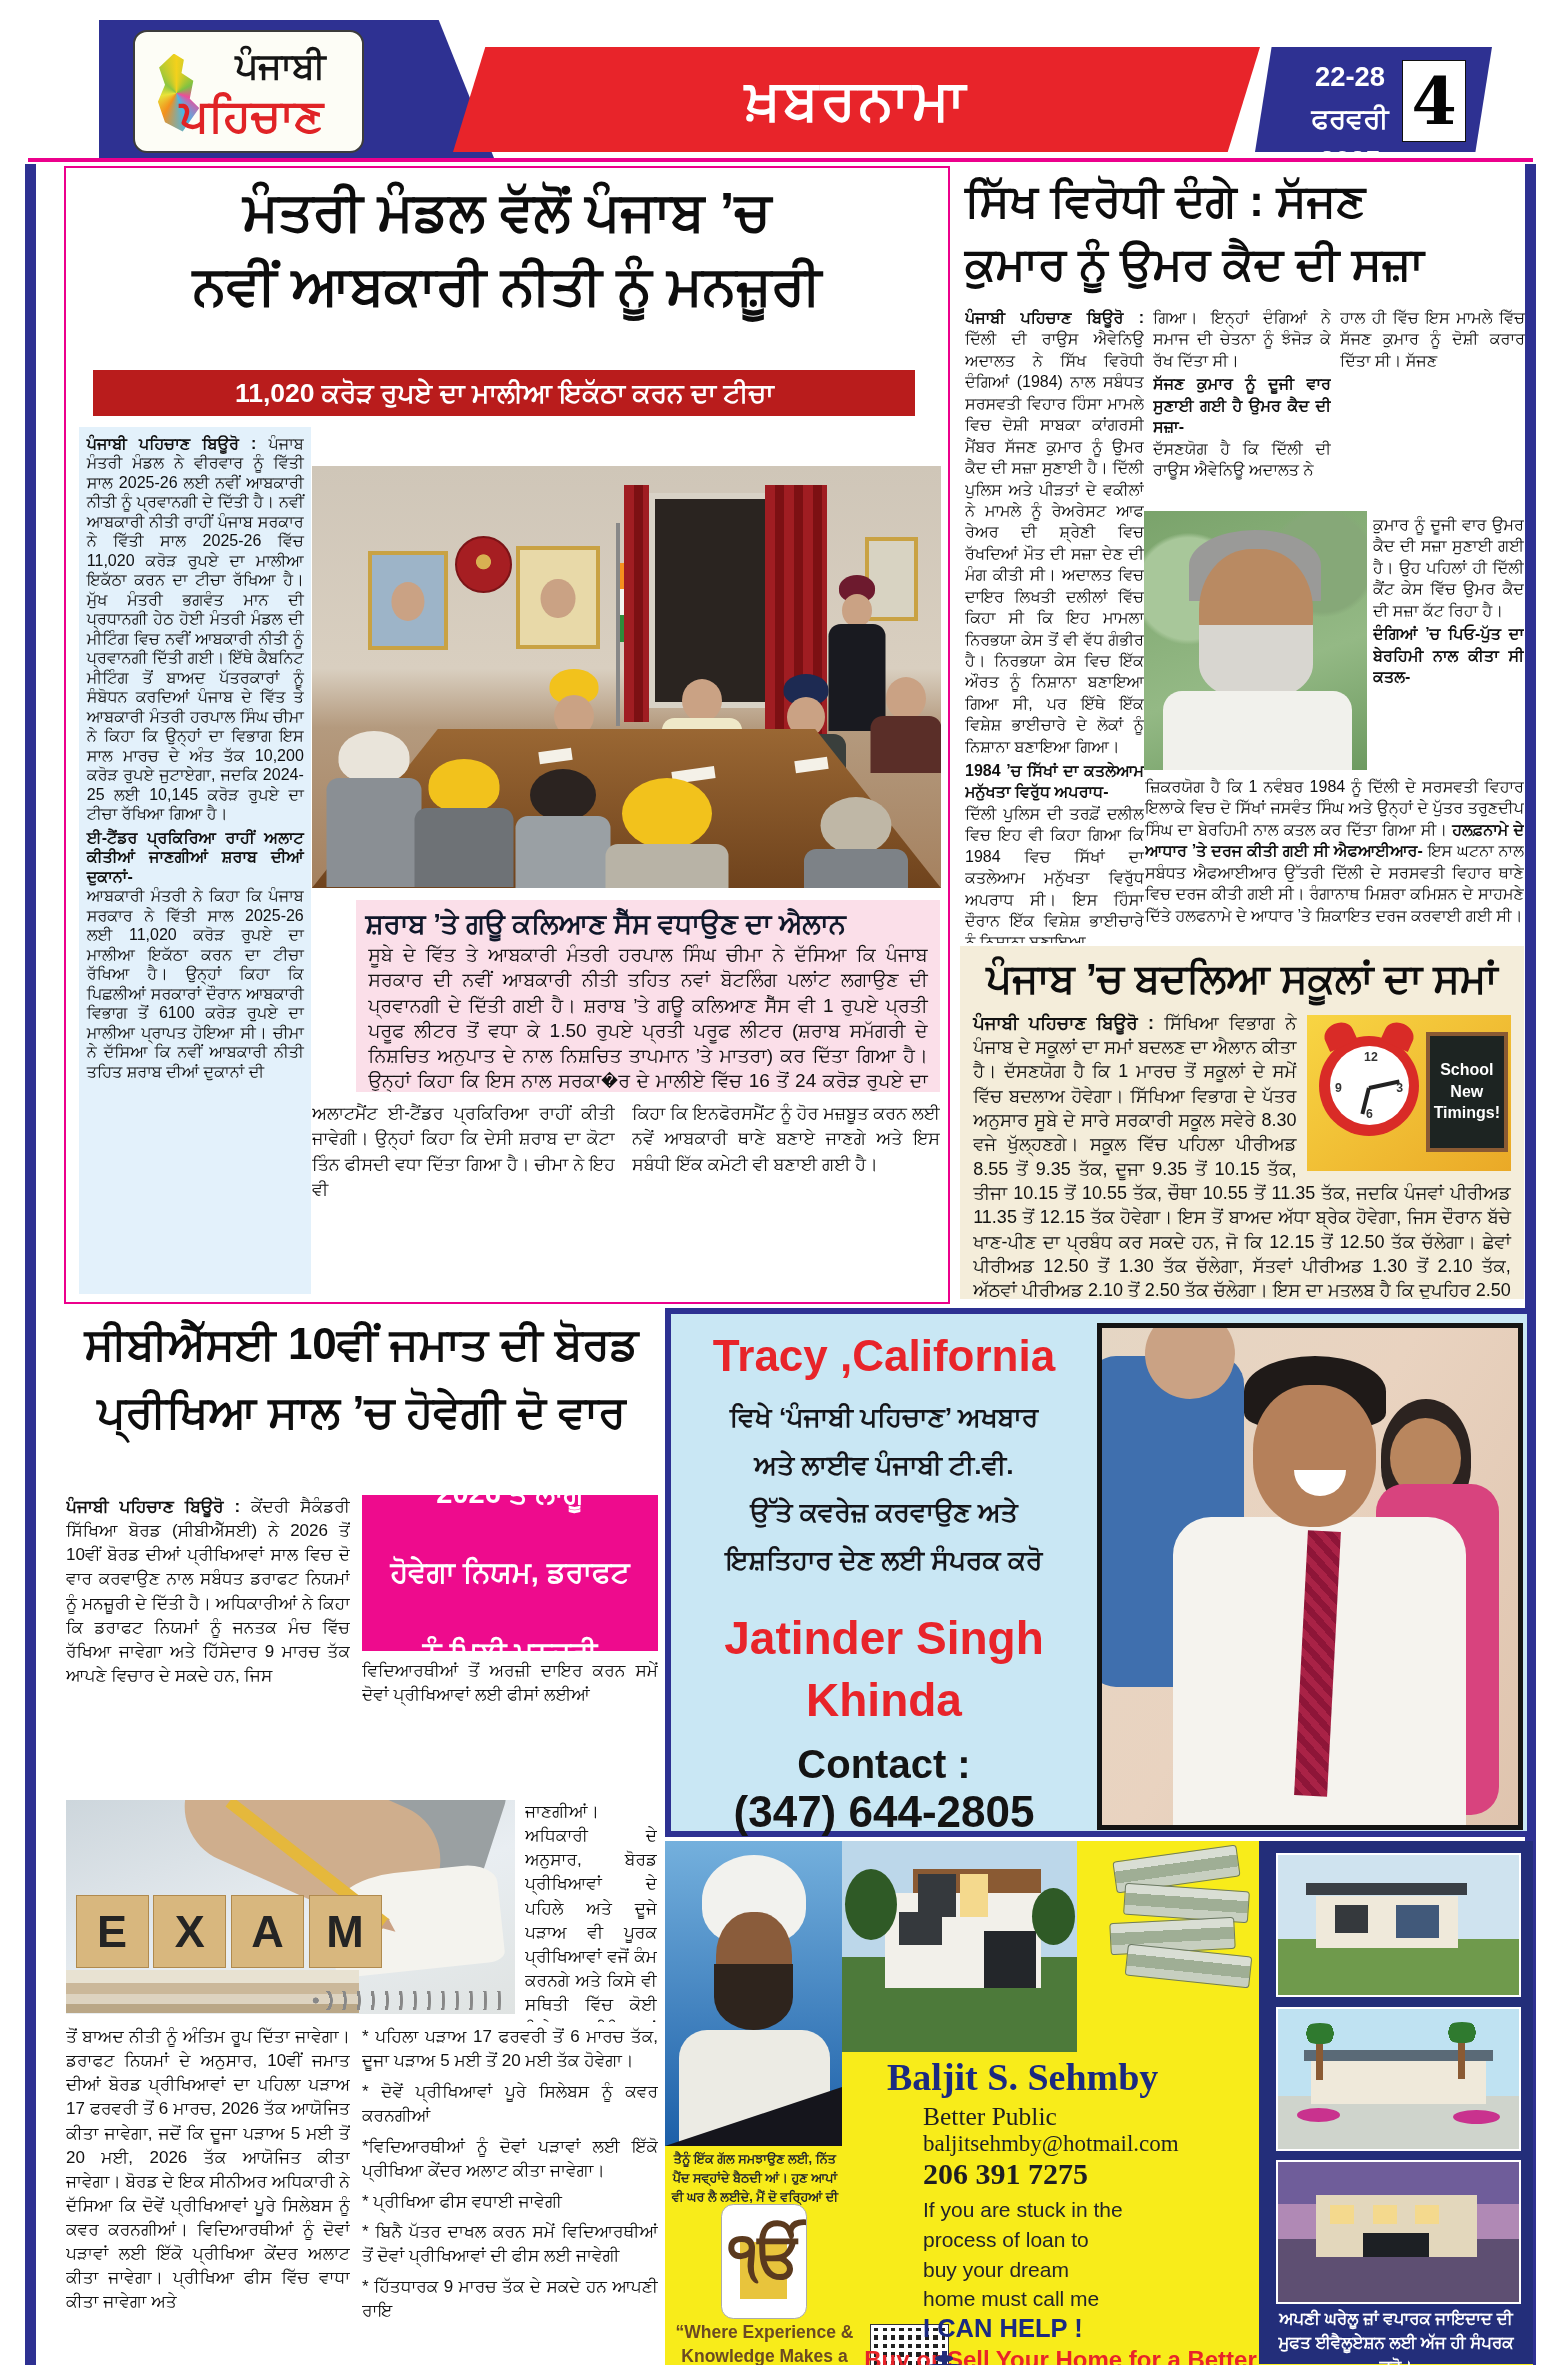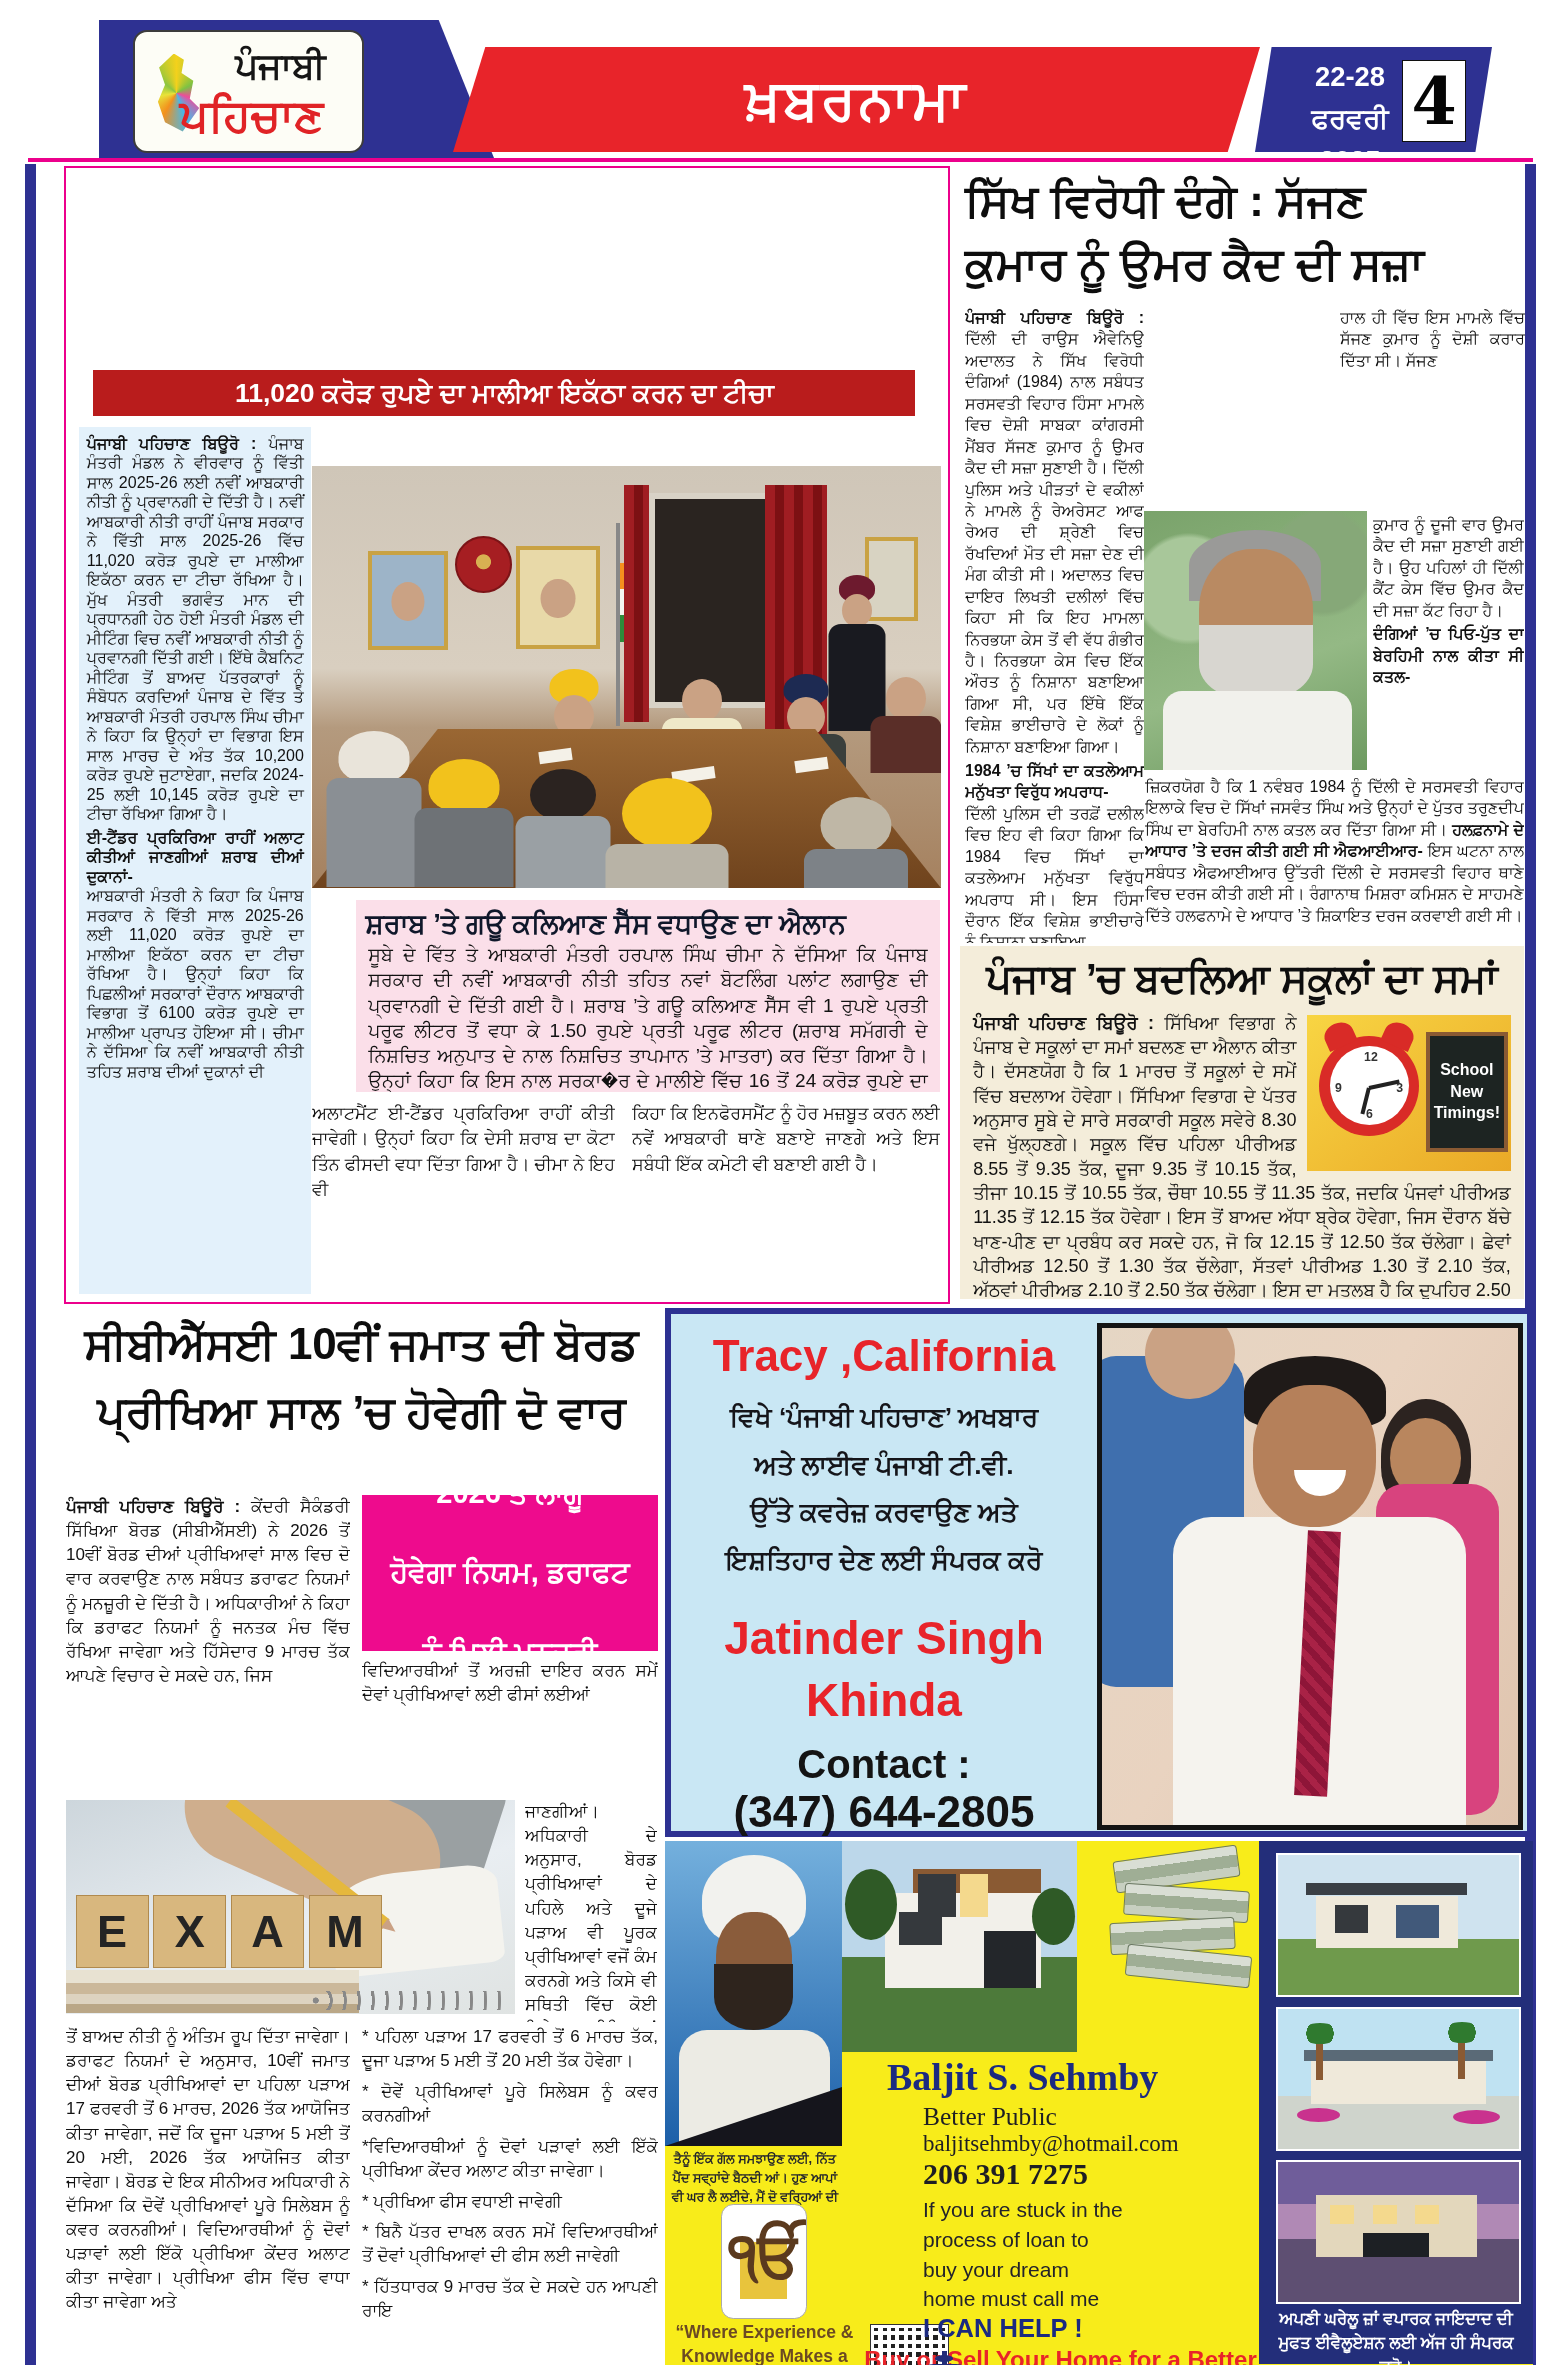--- a/index.html
+++ b/index.html
@@ -203,20 +203,24 @@
       <div>22-28 ਫਰਵਰੀ</div>
       <div>2025</div>
     </div>
   </div>
   <div class="abs pagenum-box">4</div>
   <div class="abs header-rule"></div>
   <div class="abs strip" style="left:24.6px;"></div>
   <div class="abs strip" style="left:1525px;"></div>
 
   <div class="abs excise-box">
+    <div class="ex-head">
+      <div>ਮੰਤਰੀ ਮੰਡਲ ਵੱਲੋਂ ਪੰਜਾਬ ’ਚ</div>
+      <div>ਨਵੀਂ ਆਬਕਾਰੀ ਨੀਤੀ ਨੂੰ ਮਨਜ਼ੂਰੀ</div>
+    </div>
     <div class="ex-orange">11,020 ਕਰੋੜ ਰੁਪਏ ਦਾ ਮਾਲੀਆ ਇਕੱਠਾ ਕਰਨ ਦਾ ਟੀਚਾ</div>
 
     <div class="ex-leftcol">
       <span class="byline">ਪੰਜਾਬੀ ਪਹਿਚਾਣ ਬਿਊਰੋ : </span><span>ਪੰਜਾਬ ਮੰਤਰੀ ਮੰਡਲ ਨੇ ਵੀਰਵਾਰ ਨੂੰ ਵਿੱਤੀ ਸਾਲ 2025-26 ਲਈ ਨਵੀਂ ਆਬਕਾਰੀ ਨੀਤੀ ਨੂੰ ਪ੍ਰਵਾਨਗੀ ਦੇ ਦਿੱਤੀ ਹੈ। ਨਵੀਂ ਆਬਕਾਰੀ ਨੀਤੀ ਰਾਹੀਂ ਪੰਜਾਬ ਸਰਕਾਰ ਨੇ ਵਿੱਤੀ ਸਾਲ 2025-26 ਵਿੱਚ 11,020 ਕਰੋੜ ਰੁਪਏ ਦਾ ਮਾਲੀਆ ਇਕੱਠਾ ਕਰਨ ਦਾ ਟੀਚਾ ਰੱਖਿਆ ਹੈ। ਮੁੱਖ ਮੰਤਰੀ ਭਗਵੰਤ ਮਾਨ ਦੀ ਪ੍ਰਧਾਨਗੀ ਹੇਠ ਹੋਈ ਮੰਤਰੀ ਮੰਡਲ ਦੀ ਮੀਟਿੰਗ ਵਿਚ ਨਵੀਂ ਆਬਕਾਰੀ ਨੀਤੀ ਨੂੰ ਪ੍ਰਵਾਨਗੀ ਦਿੱਤੀ ਗਈ। ਇੱਥੇ ਕੈਬਨਿਟ ਮੀਟਿੰਗ ਤੋਂ ਬਾਅਦ ਪੱਤਰਕਾਰਾਂ ਨੂੰ ਸੰਬੋਧਨ ਕਰਦਿਆਂ ਪੰਜਾਬ ਦੇ ਵਿੱਤ ਤੇ ਆਬਕਾਰੀ ਮੰਤਰੀ ਹਰਪਾਲ ਸਿੰਘ ਚੀਮਾ ਨੇ ਕਿਹਾ ਕਿ ਉਨ੍ਹਾਂ ਦਾ ਵਿਭਾਗ ਇਸ ਸਾਲ ਮਾਰਚ ਦੇ ਅੰਤ ਤੱਕ 10,200 ਕਰੋੜ ਰੁਪਏ ਜੁਟਾਏਗਾ, ਜਦਕਿ 2024-25 ਲਈ 10,145 ਕਰੋੜ ਰੁਪਏ ਦਾ ਟੀਚਾ ਰੱਖਿਆ ਗਿਆ ਹੈ।</span>
       <span class="subhead-inline">ਈ-ਟੈਂਡਰ ਪ੍ਰਕਿਰਿਆ ਰਾਹੀਂ ਅਲਾਟ ਕੀਤੀਆਂ ਜਾਣਗੀਆਂ ਸ਼ਰਾਬ ਦੀਆਂ ਦੁਕਾਨਾਂ-</span>
       <span>ਆਬਕਾਰੀ ਮੰਤਰੀ ਨੇ ਕਿਹਾ ਕਿ ਪੰਜਾਬ ਸਰਕਾਰ ਨੇ ਵਿੱਤੀ ਸਾਲ 2025-26 ਲਈ 11,020 ਕਰੋੜ ਰੁਪਏ ਦਾ ਮਾਲੀਆ ਇਕੱਠਾ ਕਰਨ ਦਾ ਟੀਚਾ ਰੱਖਿਆ ਹੈ। ਉਨ੍ਹਾਂ ਕਿਹਾ ਕਿ ਪਿਛਲੀਆਂ ਸਰਕਾਰਾਂ ਦੌਰਾਨ ਆਬਕਾਰੀ ਵਿਭਾਗ ਤੋਂ 6100 ਕਰੋੜ ਰੁਪਏ ਦਾ ਮਾਲੀਆ ਪ੍ਰਾਪਤ ਹੋਇਆ ਸੀ। ਚੀਮਾ ਨੇ ਦੱਸਿਆ ਕਿ ਨਵੀਂ ਆਬਕਾਰੀ ਨੀਤੀ ਤਹਿਤ ਸ਼ਰਾਬ ਦੀਆਂ ਦੁਕਾਨਾਂ ਦੀ</span>
     </div>
 
     <div class="cab-photo">
       <div class="frame" style="left:56px;top:85px;width:72px;height:91px;">
@@ -295,20 +299,25 @@
 
   <div class="abs sajjan">
     <div class="sj-head">
       <div>ਸਿੱਖ ਵਿਰੋਧੀ ਦੰਗੇ : ਸੱਜਣ</div>
       <div>ਕੁਮਾਰ ਨੂੰ ਉਮਰ ਕੈਦ ਦੀ ਸਜ਼ਾ</div>
     </div>
     <div class="sj-col" style="left:0;top:138px;width:179px;height:636px;">
       <span class="sj-bold">ਪੰਜਾਬੀ ਪਹਿਚਾਣ ਬਿਊਰੋ : </span><span>ਦਿੱਲੀ ਦੀ ਰਾਉਸ ਐਵੇਨਿਉ ਅਦਾਲਤ ਨੇ ਸਿੱਖ ਵਿਰੋਧੀ ਦੰਗਿਆਂ (1984) ਨਾਲ ਸਬੰਧਤ ਸਰਸਵਤੀ ਵਿਹਾਰ ਹਿੰਸਾ ਮਾਮਲੇ ਵਿਚ ਦੋਸ਼ੀ ਸਾਬਕਾ ਕਾਂਗਰਸੀ ਮੈਂਬਰ ਸੱਜਣ ਕੁਮਾਰ ਨੂੰ ਉਮਰ ਕੈਦ ਦੀ ਸਜ਼ਾ ਸੁਣਾਈ ਹੈ। ਦਿੱਲੀ ਪੁਲਿਸ ਅਤੇ ਪੀੜਤਾਂ ਦੇ ਵਕੀਲਾਂ ਨੇ ਮਾਮਲੇ ਨੂੰ ਰੇਅਰੇਸਟ ਆਫ ਰੇਅਰ ਦੀ ਸ਼੍ਰੇਣੀ ਵਿਚ ਰੱਖਦਿਆਂ ਮੌਤ ਦੀ ਸਜ਼ਾ ਦੇਣ ਦੀ ਮੰਗ ਕੀਤੀ ਸੀ। ਅਦਾਲਤ ਵਿਚ ਦਾਇਰ ਲਿਖਤੀ ਦਲੀਲਾਂ ਵਿੱਚ ਕਿਹਾ ਸੀ ਕਿ ਇਹ ਮਾਮਲਾ ਨਿਰਭਯਾ ਕੇਸ ਤੋਂ ਵੀ ਵੱਧ ਗੰਭੀਰ ਹੈ। ਨਿਰਭਯਾ ਕੇਸ ਵਿਚ ਇੱਕ ਔਰਤ ਨੂੰ ਨਿਸ਼ਾਨਾ ਬਣਾਇਆ ਗਿਆ ਸੀ, ਪਰ ਇੱਥੇ ਇੱਕ ਵਿਸ਼ੇਸ਼ ਭਾਈਚਾਰੇ ਦੇ ਲੋਕਾਂ ਨੂੰ ਨਿਸ਼ਾਨਾ ਬਣਾਇਆ ਗਿਆ।</span>
       <span class="sj-bold" style="display:block;margin-top:2.8px;">1984 ’ਚ ਸਿੱਖਾਂ ਦਾ ਕਤਲੇਆਮ ਮਨੁੱਖਤਾ ਵਿਰੁੱਧ ਅਪਰਾਧ-</span>
       <span>ਦਿੱਲੀ ਪੁਲਿਸ ਦੀ ਤਰਫ਼ੋਂ ਦਲੀਲ ਵਿਚ ਇਹ ਵੀ ਕਿਹਾ ਗਿਆ ਕਿ 1984 ਵਿਚ ਸਿੱਖਾਂ ਦਾ ਕਤਲੇਆਮ ਮਨੁੱਖਤਾ ਵਿਰੁੱਧ ਅਪਰਾਧ ਸੀ। ਇਸ ਹਿੰਸਾ ਦੌਰਾਨ ਇੱਕ ਵਿਸ਼ੇਸ਼ ਭਾਈਚਾਰੇ ਨੂੰ ਨਿਸ਼ਾਨਾ ਬਣਾਇਆ</span>
+    </div>
+    <div class="sj-col" style="left:188px;top:138px;width:178px;height:202px;">
+      <span>ਗਿਆ। ਇਨ੍ਹਾਂ ਦੰਗਿਆਂ ਨੇ ਸਮਾਜ ਦੀ ਚੇਤਨਾ ਨੂੰ ਝੰਜੋੜ ਕੇ ਰੱਖ ਦਿੱਤਾ ਸੀ।</span>
+      <span class="sj-bold" style="display:block;margin-top:1.9px;">ਸੱਜਣ ਕੁਮਾਰ ਨੂੰ ਦੂਜੀ ਵਾਰ ਸੁਣਾਈ ਗਈ ਹੈ ਉਮਰ ਕੈਦ ਦੀ ਸਜ਼ਾ-</span>
+      <span>ਦੱਸਣਯੋਗ ਹੈ ਕਿ ਦਿੱਲੀ ਦੀ ਰਾਊਸ ਐਵੇਨਿਊ ਅਦਾਲਤ ਨੇ</span>
     </div>
     <div class="sj-col" style="left:375px;top:138px;width:185px;height:202px;">
       <span>ਹਾਲ ਹੀ ਵਿੱਚ ਇਸ ਮਾਮਲੇ ਵਿੱਚ ਸੱਜਣ ਕੁਮਾਰ ਨੂੰ ਦੋਸ਼ੀ ਕਰਾਰ ਦਿੱਤਾ ਸੀ। ਸੱਜਣ</span>
     </div>
     <div class="sajjan-photo">
       <div class="sj-hair"></div>
       <div class="sj-face"></div>
       <div class="sj-beard"></div>
       <div class="sj-shirt"></div>
     </div>

